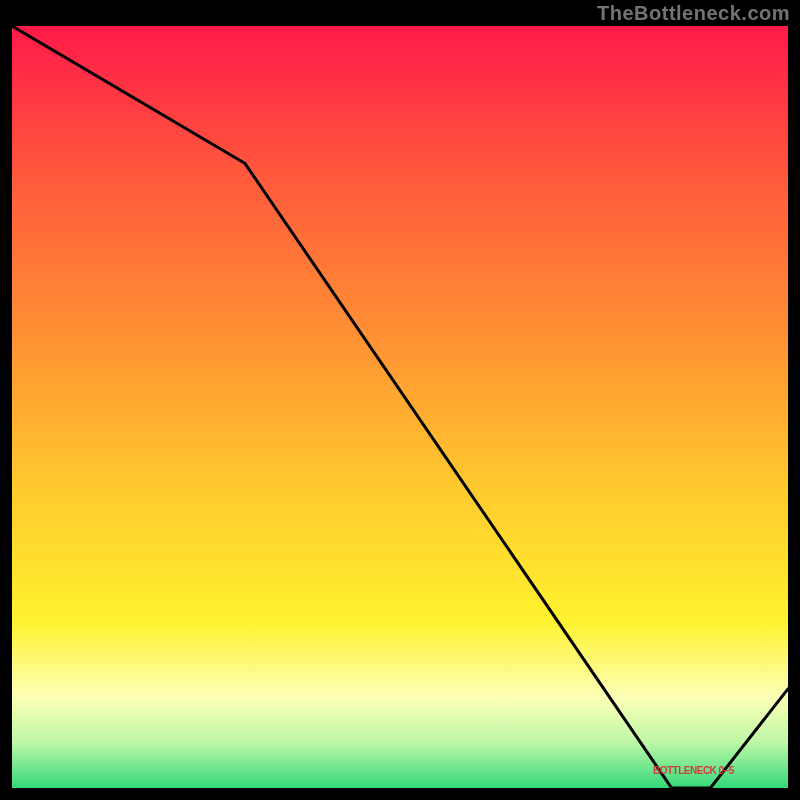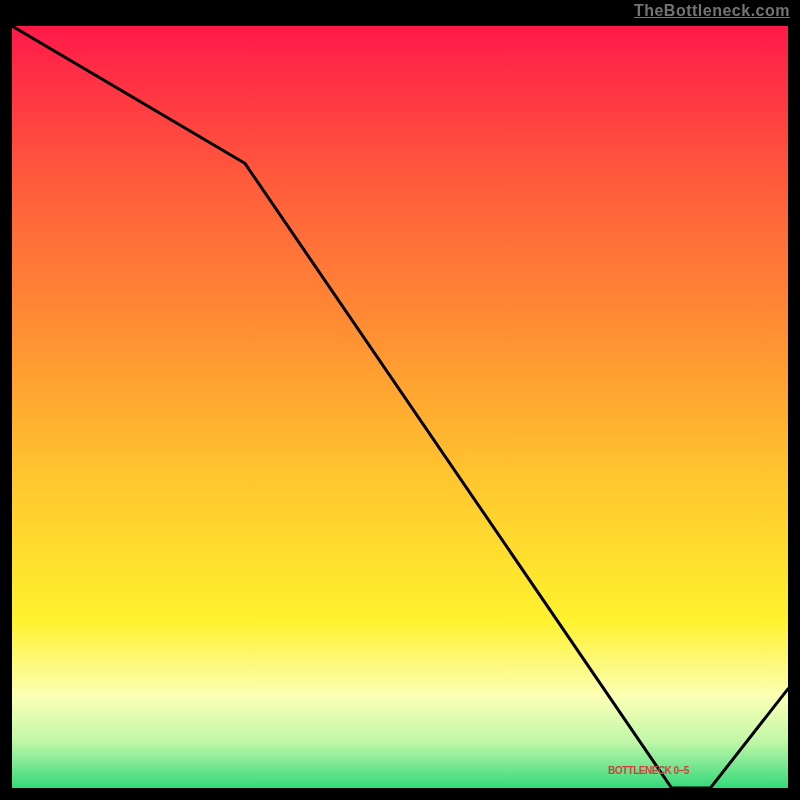--- a/index.html
+++ b/index.html
@@ -15,26 +15,25 @@
     position: relative;
     width: 800px;
     height: 800px;
     background: #000;
   }
   .watermark {
     position: absolute;
     top: 2px;
     right: 10px;
     color: #888;
-    font-size: 16px;
+    font-size: 20px;
     font-weight: 600;
     letter-spacing: 0.5px;
     
     opacity: 0.85;
-    text-decoration: underline;
   }
   .plot-wrap {
     position: absolute;
     
     left: 12px;
     top: 26px;
     width: 776px;
     height: 762px;
   }
   svg.plot {
@@ -44,20 +43,21 @@
   }
   
   .bn-label {
     position: absolute;
     color: #d03d3d;
     font-size: 10px;
     line-height: 10px;
     font-weight: 900;
     letter-spacing: -0.5px;
     white-space: nowrap;
+    margin-left: 45px;
     
   }
 </style>
 </head>
 <body>
 
 <div class="frame">
 
   <div class="watermark">TheBottleneck.com</div>
 

